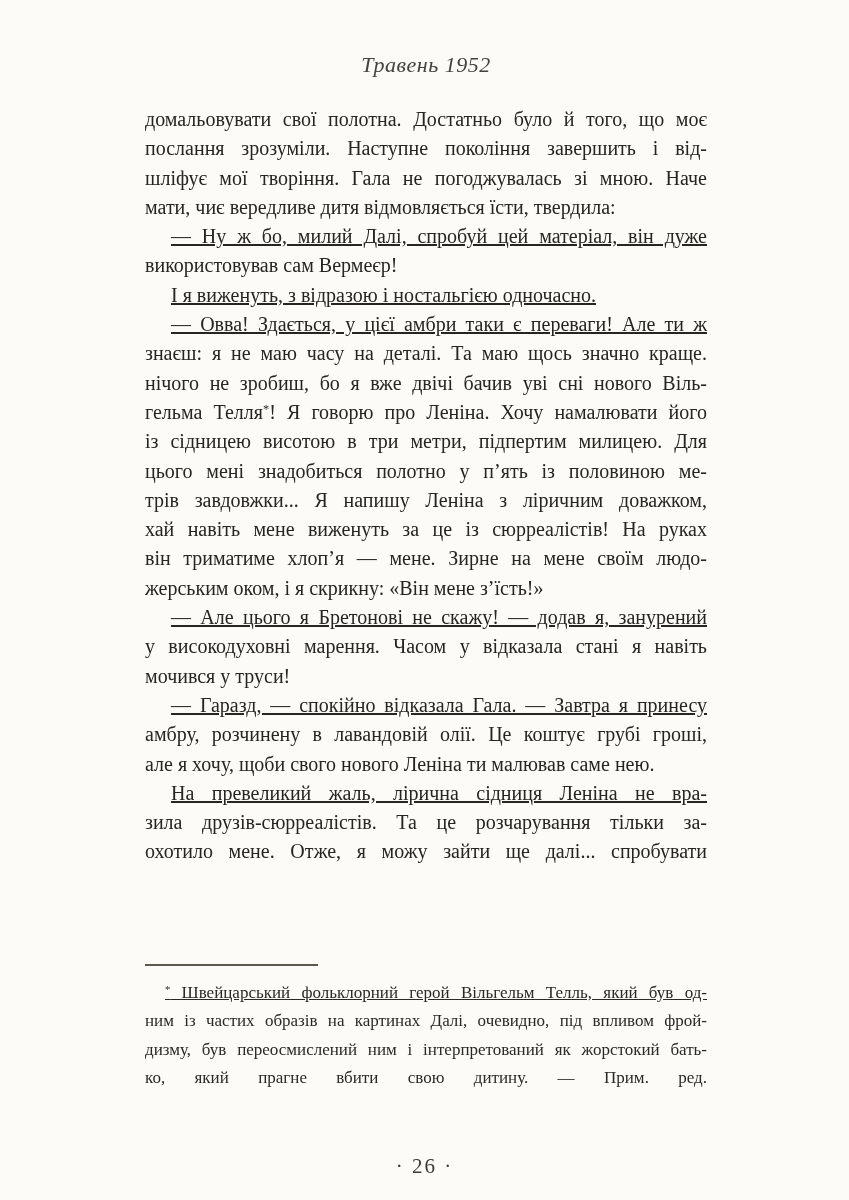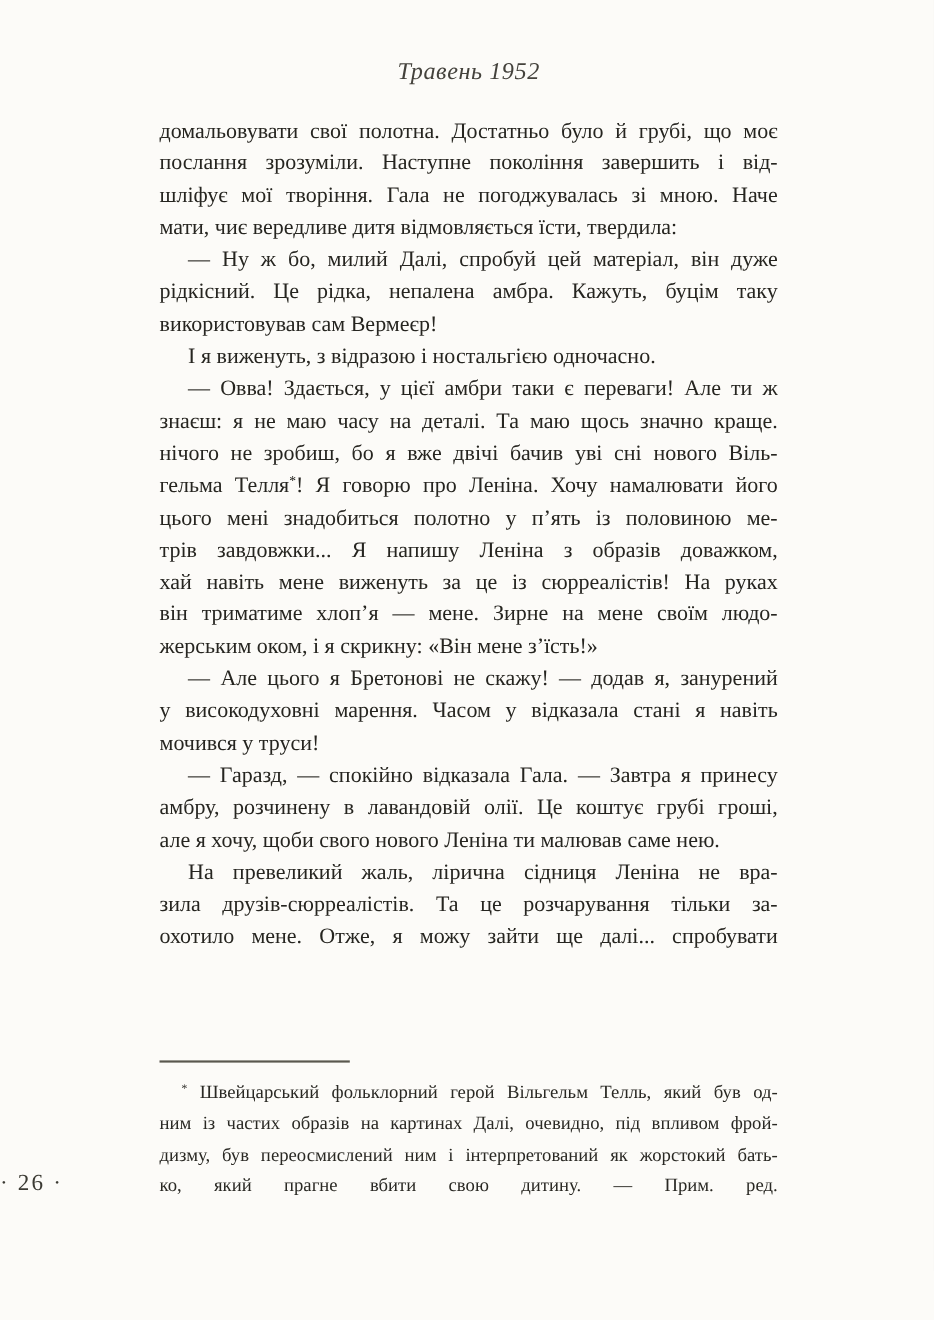--- a/index.html
+++ b/index.html
@@ -34,21 +34,21 @@
     left: 145px;
     width: 562px;
   }
   .textblock .line {
     font-size: 20px;
     line-height: 29.3px;
     text-align: justify;
     text-align-last: justify;
   }
   .line.last { text-align-last: left; }
-  .line.indent { text-indent: 26px; }
+  .line.indent { text-indent: 26px; text-decoration: underline; }
   .sup {
     font-size: 0.62em;
     vertical-align: 0.5em;
     line-height: 0;
   }
   .it { }
   .footnote-rule {
     position: absolute;
     top: 964px;
     left: 145px;
@@ -65,51 +65,51 @@
   .footnote .line {
     font-size: 17px;
     line-height: 28.4px;
     text-align: justify;
     text-align-last: justify;
     color: #2a2924;
   }
   .footnote .line.indent { text-indent: 20px; }
   .page-number {
     position: absolute;
-    top: 1063px;
+    top: 1154px;
     left: 0;
     width: 849px;
-    text-align: left;
+    text-align: center;
     font-size: 21px;
     letter-spacing: 2px;
     color: #3b3a33;
   }
 </style>
 </head>
 <body>
 
 <div class="page">
 
   <div class="running-header">Травень 1952</div>
 
   <div class="textblock">
-      <div class="line"><span>домальовувати свої полотна. Достатньо було й грубі, що моє</span></div>
+      <div class="line"><span>домальовувати свої полотна. Достатньо було й того, що моє</span></div>
       <div class="line"><span>послання зрозуміли. Наступне покоління завершить і від-</span></div>
       <div class="line"><span>шліфує мої творіння. Гала не погоджувалась зі мною. Наче</span></div>
       <div class="line last"><span>мати, чиє вередливе дитя відмовляється їсти, твердила:</span></div>
       <div class="line indent"><span>— Ну ж бо, милий Далі, спробуй цей матеріал, він дуже</span></div>
-      <div class="line"><span>рідкісний. Це рідка, непалена амбра. Кажуть, буцім таку</span></div>
       <div class="line last"><span>використовував сам Вермеєр!</span></div>
       <div class="line indent last"><span>І я виженуть, з відразою і ностальгією одночасно.</span></div>
       <div class="line indent"><span>— Овва! Здається, у цієї амбри таки є переваги! Але ти ж</span></div>
       <div class="line"><span>знаєш: я не маю часу на деталі. Та маю щось значно краще.</span></div>
       <div class="line"><span>нічого не зробиш, бо я вже двічі бачив уві сні нового Віль-</span></div>
       <div class="line"><span>гельма Телля</span><span class="sup">*</span><span>! Я говорю про Леніна. Хочу намалювати його</span></div>
+      <div class="line"><span>із сідницею висотою в три метри, підпертим милицею. Для</span></div>
       <div class="line"><span>цього мені знадобиться полотно у п’ять із половиною ме-</span></div>
-      <div class="line"><span>трів завдовжки... Я напишу Леніна з образів доважком,</span></div>
+      <div class="line"><span>трів завдовжки... Я напишу Леніна з ліричним доважком,</span></div>
       <div class="line"><span>хай навіть мене виженуть за це із сюрреалістів! На руках</span></div>
       <div class="line"><span>він триматиме хлоп’я — мене. Зирне на мене своїм людо-</span></div>
       <div class="line last"><span>жерським оком, і я скрикну: «Він мене з’їсть!»</span></div>
       <div class="line indent"><span>— Але цього я Бретонові не скажу! — додав я, занурений</span></div>
       <div class="line"><span>у високодуховні марення. Часом у відказала стані я навіть</span></div>
       <div class="line last"><span>мочився у труси!</span></div>
       <div class="line indent"><span>— Гаразд, — спокійно відказала Гала. — Завтра я принесу</span></div>
       <div class="line"><span>амбру, розчинену в лавандовій олії. Це коштує грубі гроші,</span></div>
       <div class="line last"><span>але я хочу, щоби свого нового Леніна ти малював саме нею.</span></div>
       <div class="line indent"><span>На превеликий жаль, лірична сідниця Леніна не вра-</span></div>

